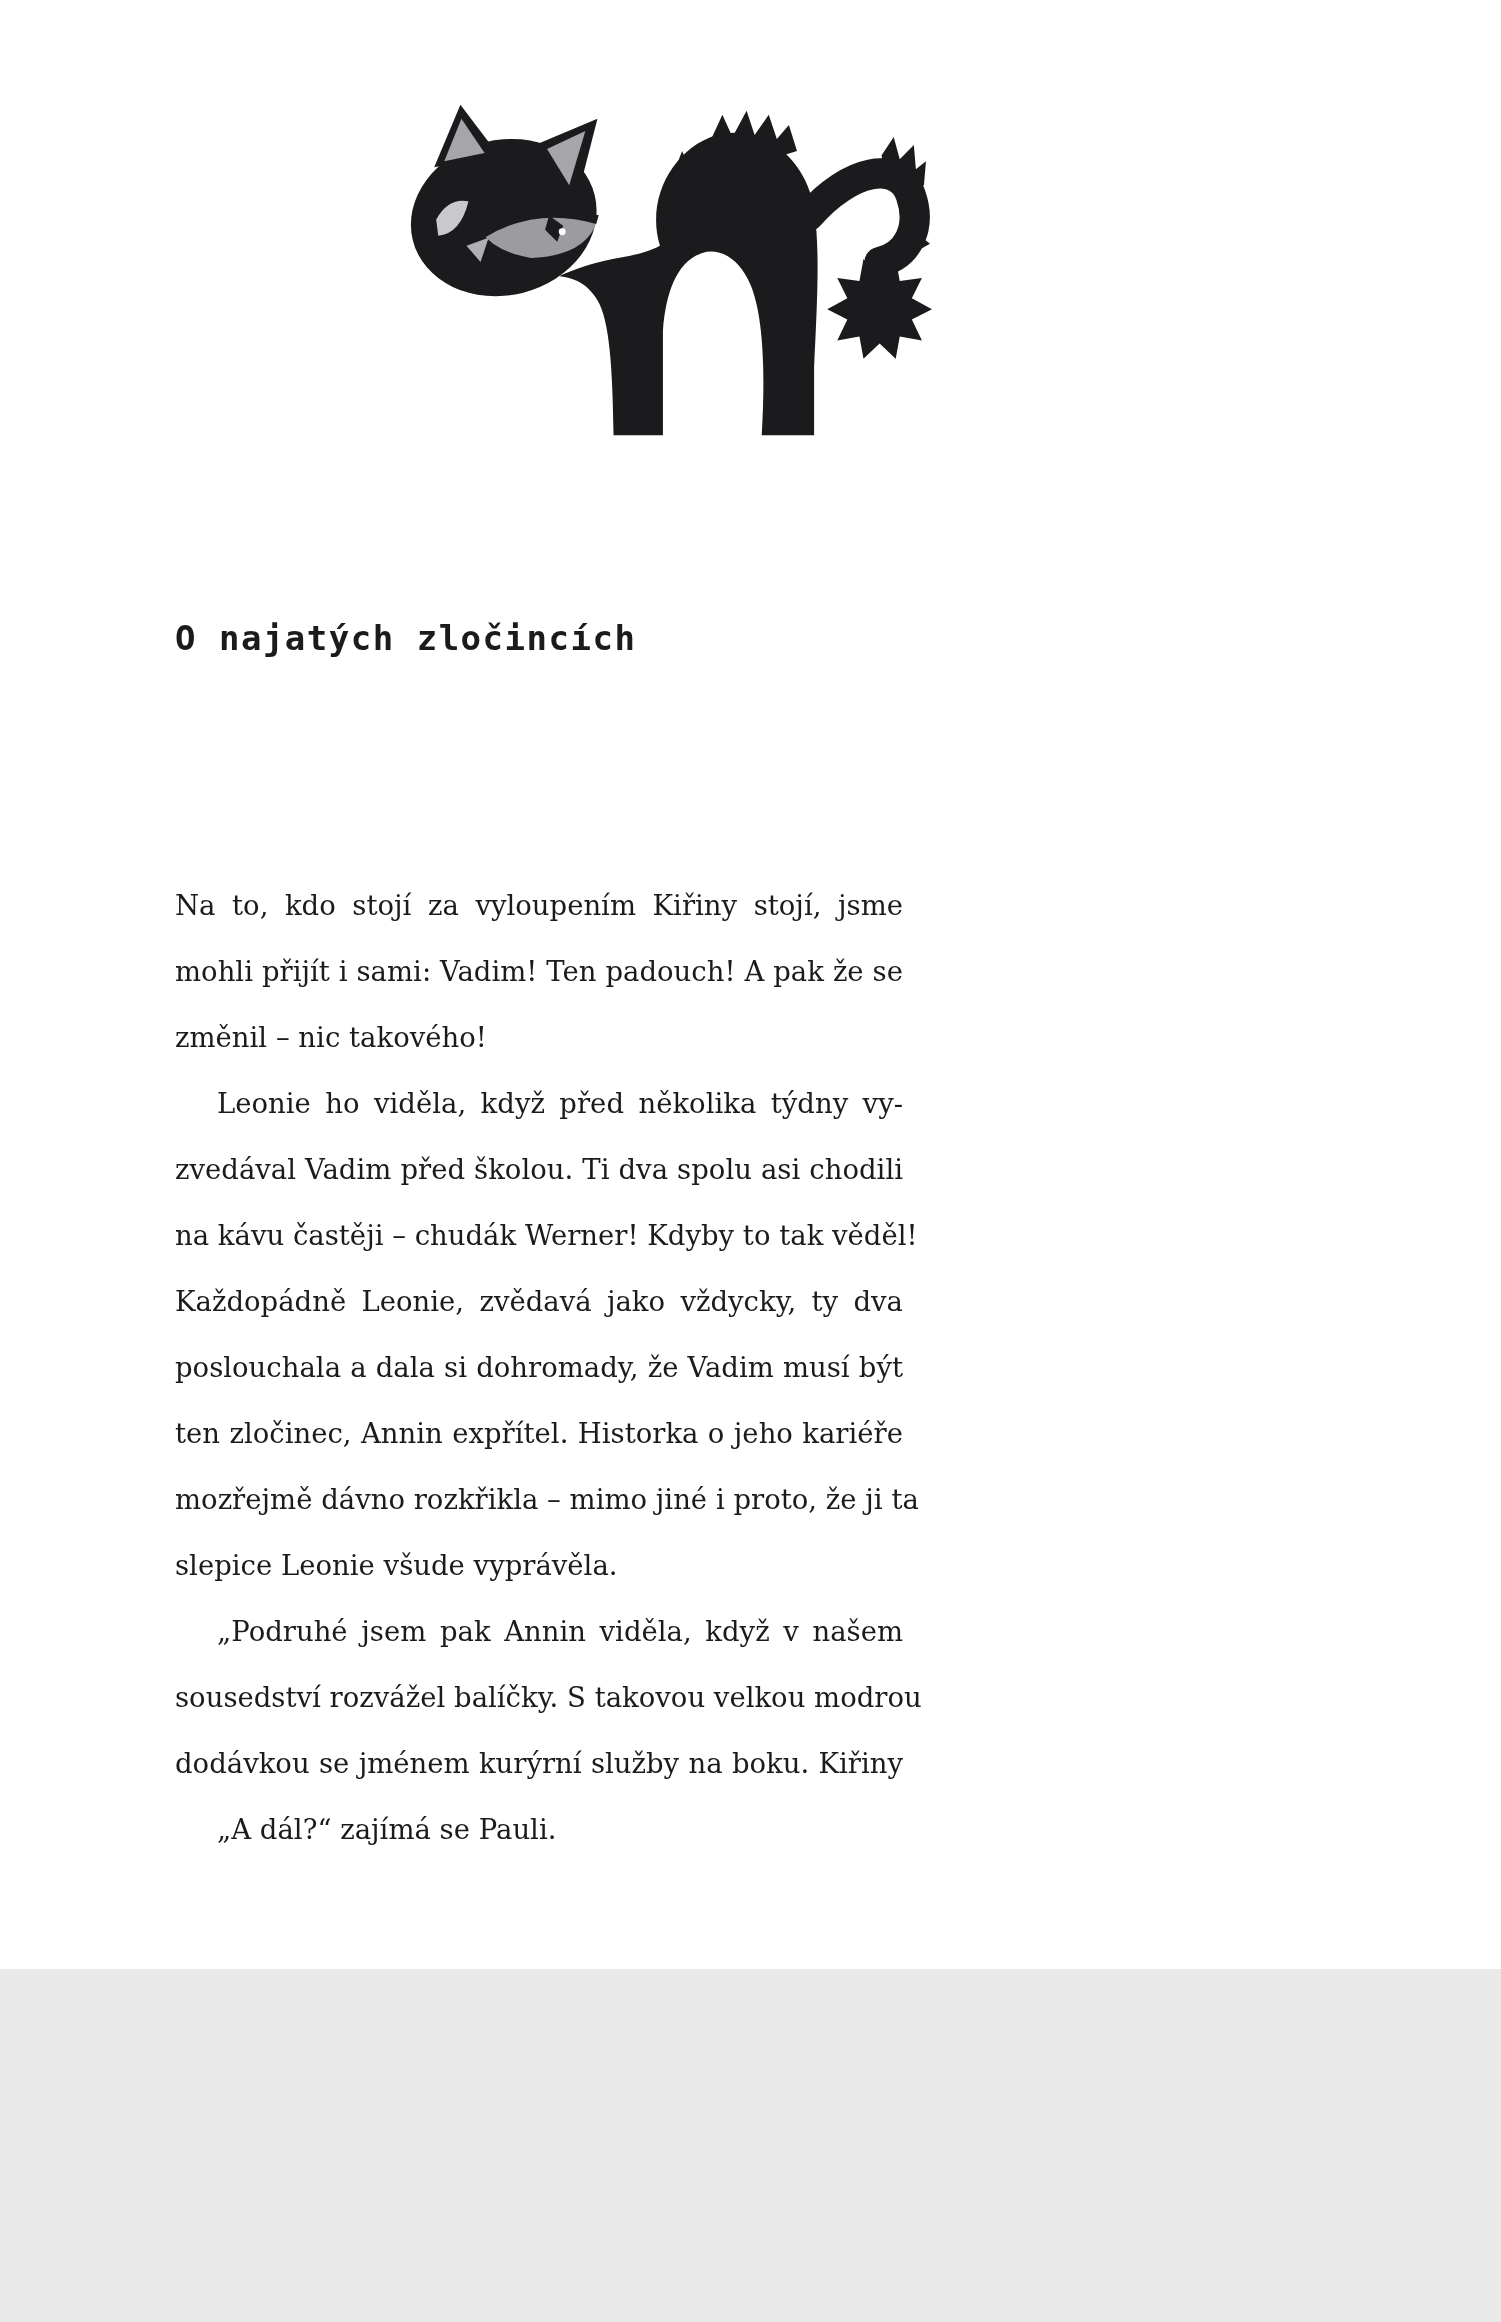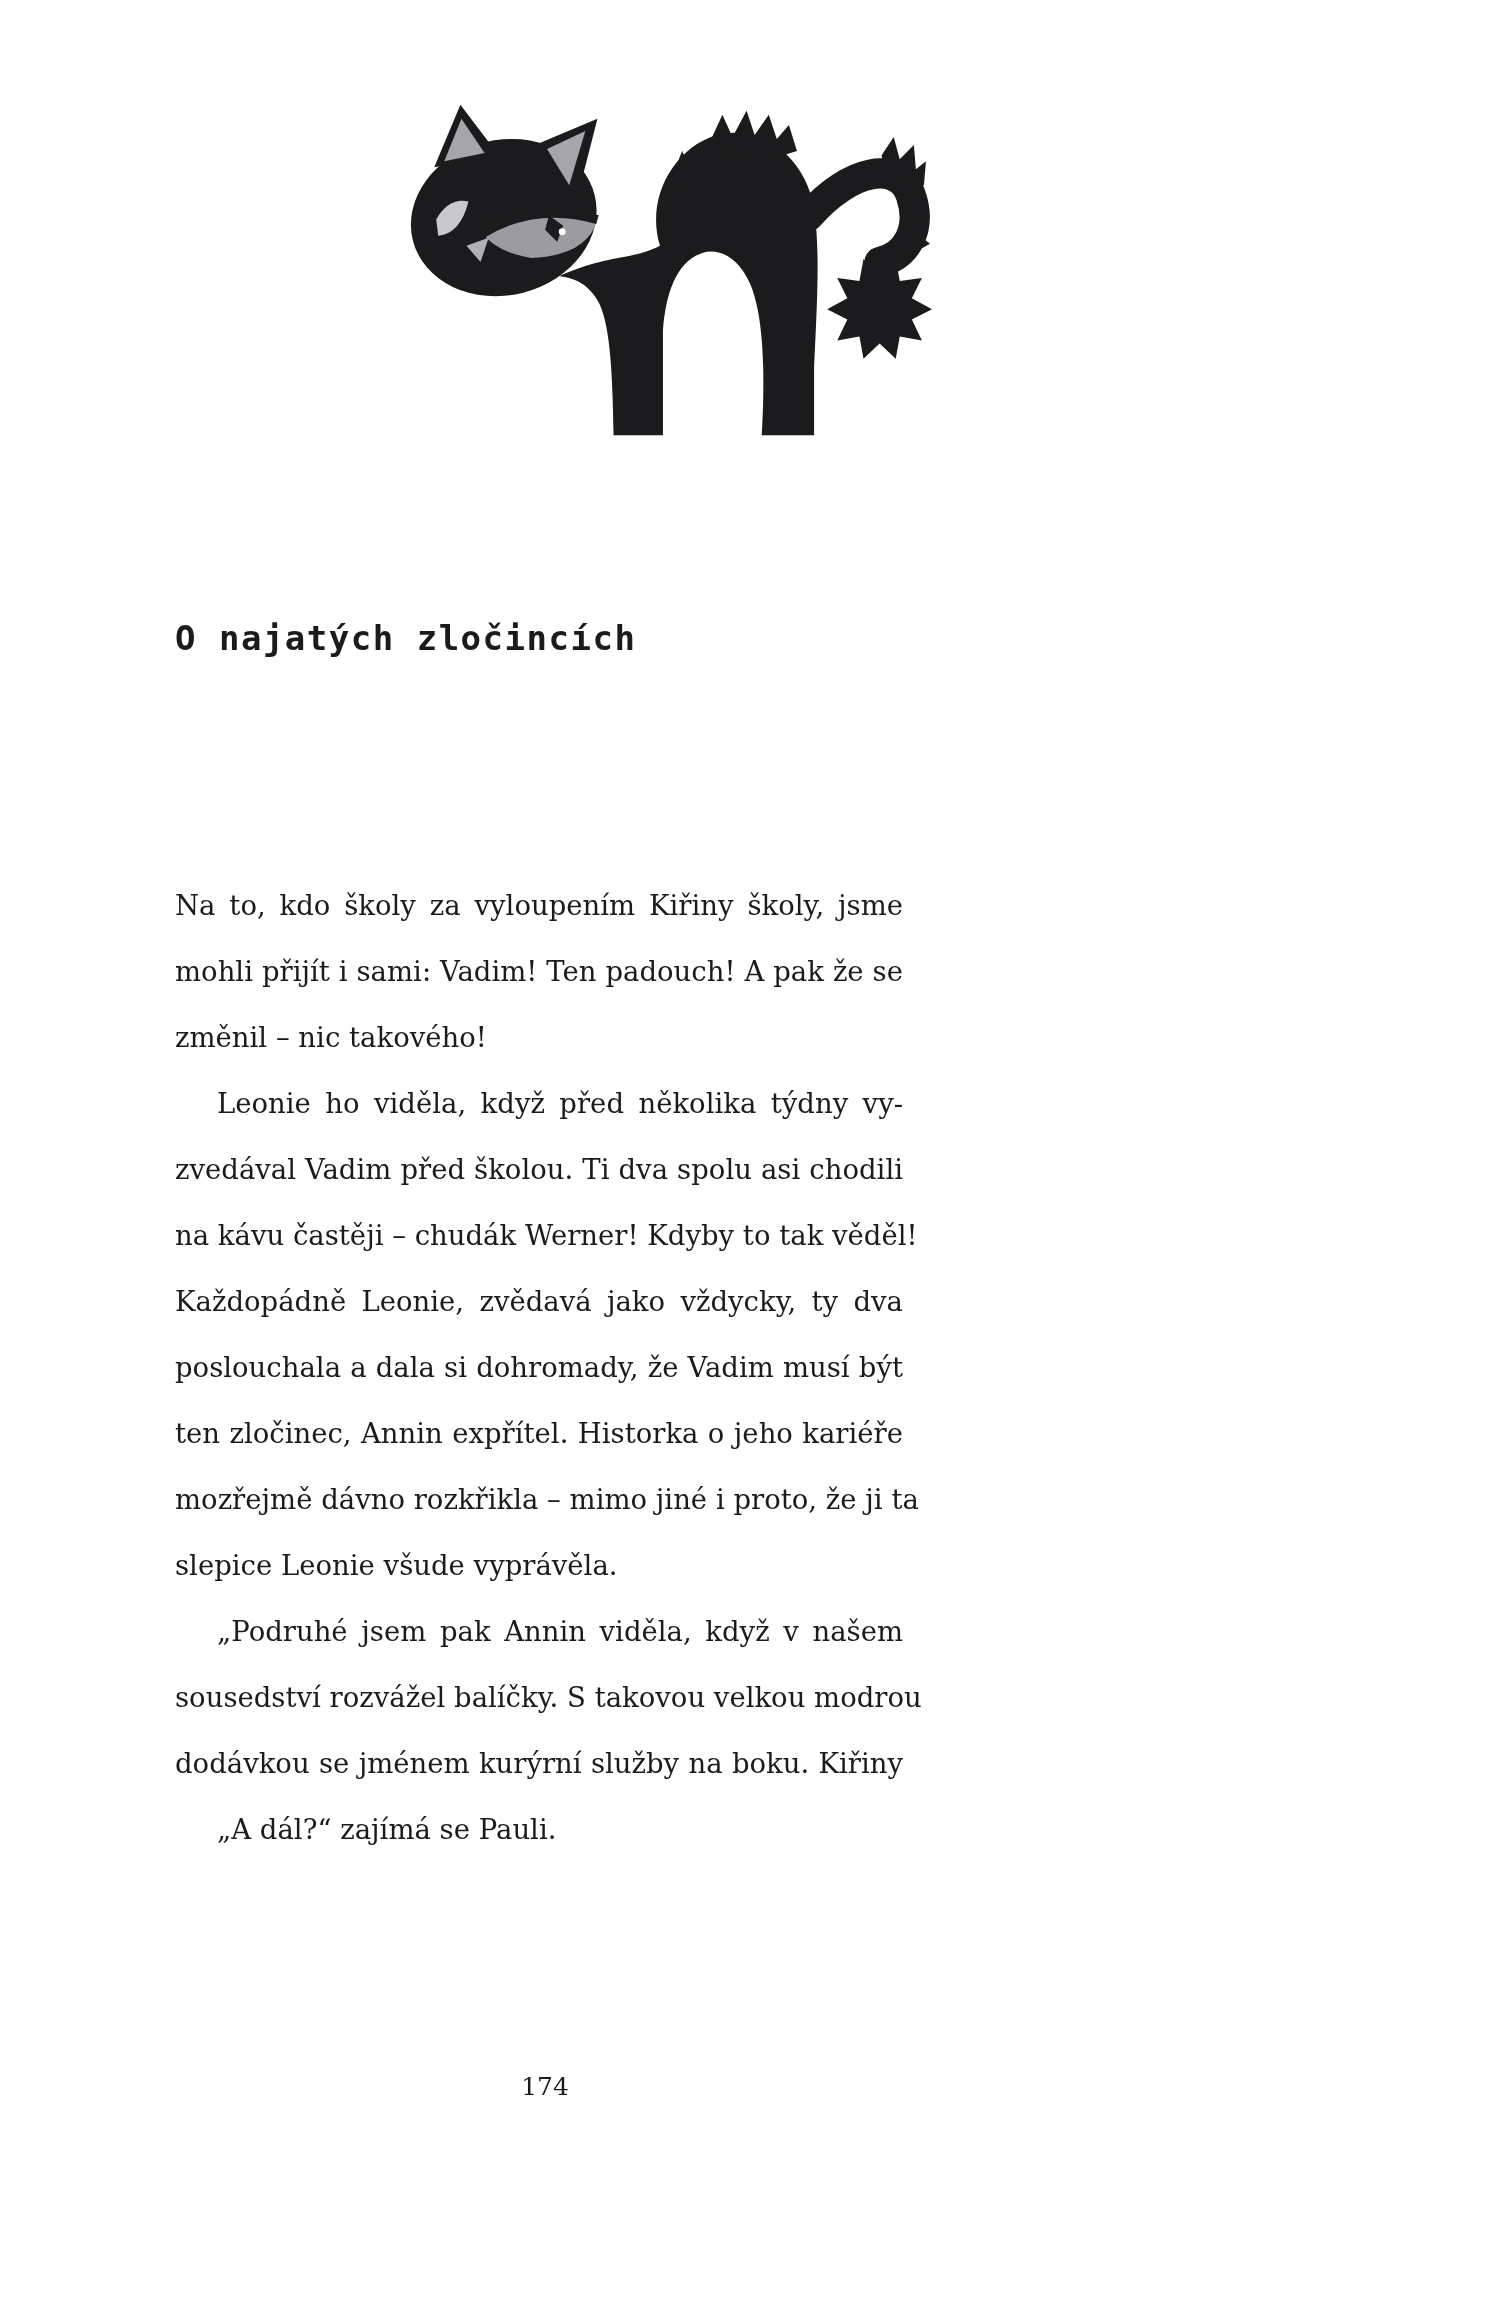--- a/index.html
+++ b/index.html
@@ -5,21 +5,21 @@
   :root{
     --ink:#1b1b1d;
     --paper:#ffffff;
     --gray:#a6a6aa;
   }
   *{margin:0;padding:0;box-sizing:border-box;}
   html,body{background:#e9e9e9;}
   .page{
     position:relative;
     width:1501px;
-    height:2322px;
+    height:1969px;
     background:var(--paper);
     margin:0 auto;
     overflow:hidden;
     font-family:"DejaVu Serif","Liberation Serif",serif;
     color:var(--ink);
   }
   .cat{
     position:absolute;
     left:408px; top:102px;
     width:524px; height:334px;
@@ -110,21 +110,21 @@
     <circle cx="153" cy="128" r="3.4" fill="#ffffff"></circle>
 
     <path d="M74,130 Q126,98 188,116" fill="none" stroke="#1b1b1d" stroke-width="9"></path>
   </svg>
 
   <h1 class="chapter-heading">
     <span style="display:block">O najatých zločincích</span>
   </h1>
 
   <div class="body-text" id="body-text">
-      <div class="line para-first">Na to, kdo školy za vyloupením Kiřiny školy, jsme</div>
+      <div class="line para-first">Na to, kdo stojí za vyloupením Kiřiny stojí, jsme</div>
       <div class="line">mohli přijít i sami: Vadim! Ten padouch! A pak že se</div>
       <div class="line para-last">změnil – nic takového!</div>
       <div class="line para-first indented">Leonie ho viděla, když před několika týdny vy-</div>
       <div class="line indented">zvedával Vadim před školou. Ti dva spolu asi chodili</div>
       <div class="line indented">na kávu častěji – chudák Werner! Kdyby to tak věděl!</div>
       <div class="line indented">Každopádně Leonie, zvědavá jako vždycky, ty dva</div>
       <div class="line indented">poslouchala a dala si dohromady, že Vadim musí být</div>
       <div class="line indented">ten zločinec, Annin expřítel. Historka o jeho kariéře</div>
       <div class="line indented">mozřejmě dávno rozkřikla – mimo jiné i proto, že ji ta</div>
       <div class="line para-last indented">slepice Leonie všude vyprávěla.</div>

